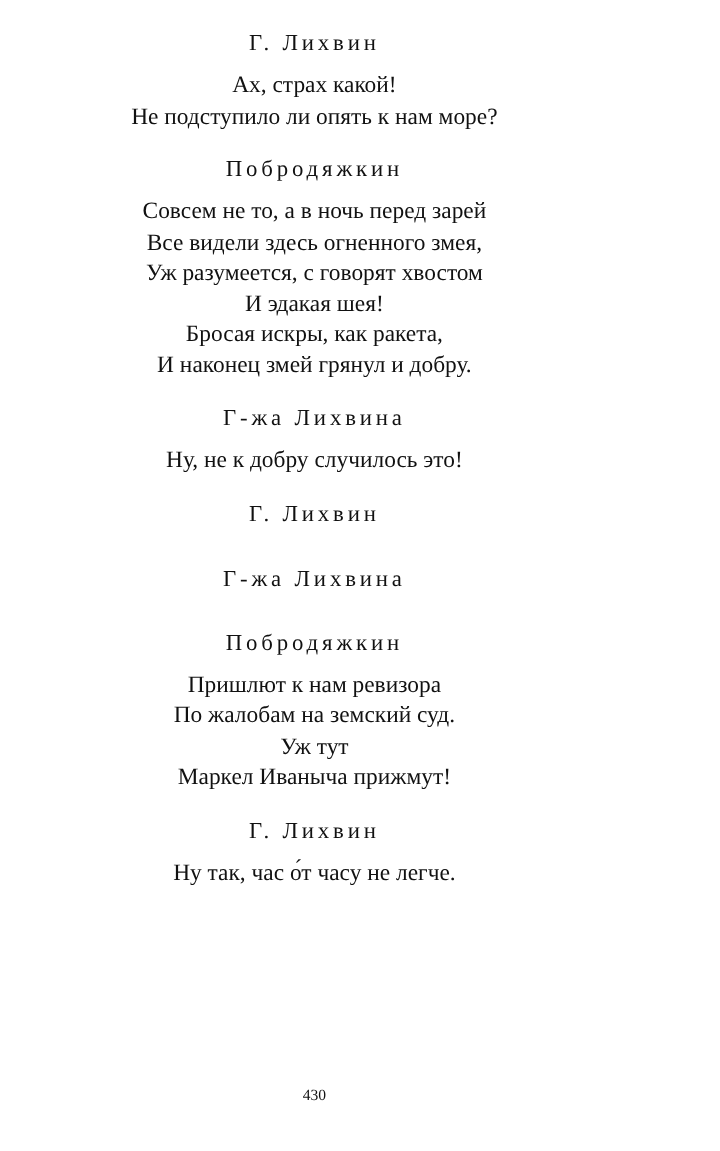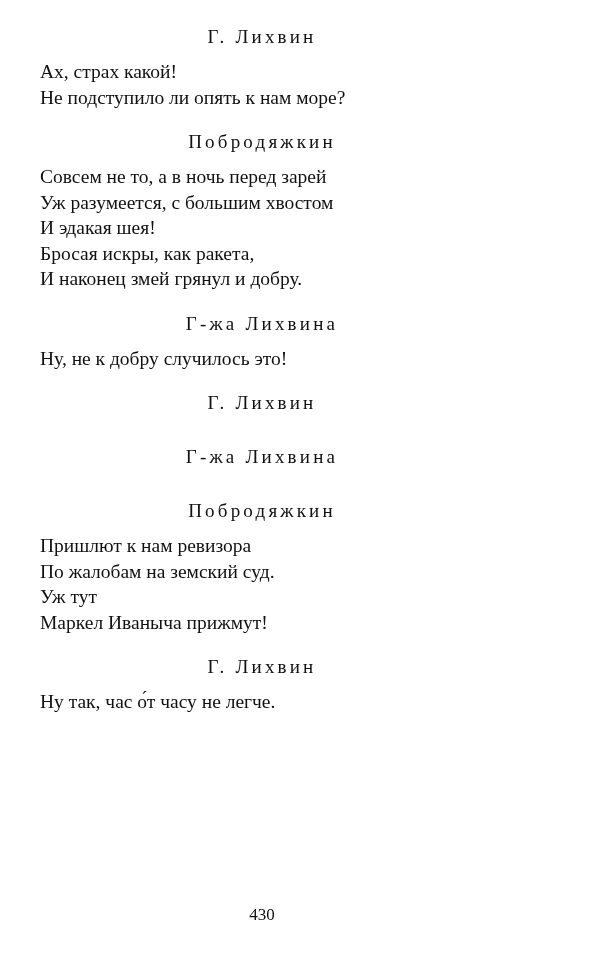--- a/index.html
+++ b/index.html
@@ -37,30 +37,30 @@
     margin: 0;
     padding: 0;
     font-size: 19.5px;
     line-height: 25.5px;
   }
   .line {
     white-space: pre;
     margin: 0;
     padding: 0;
   }
-  .c { }
+  .c { text-align: center; }
   .spacer-sm { height: 11px; }
   .spacer-lg { height: 21px; }
   .pagenum {
     position: absolute;
     left: 0;
     right: 0;
     top: 905px;
     text-align: center;
-    font-size: 17px;
+    font-size: 13px;
     font-family: "Liberation Serif", "DejaVu Serif", serif;
   }
 </style>
 </head>
 <body>
 
 <div class="page">
   <div id="content">
       <div class="block">
         <div class="speaker">Г. Лихвин</div>
@@ -69,21 +69,22 @@
           <div class="line c">Ах, страх какой!</div>
           <div class="line c">Не подступило ли опять к нам море?</div>
         </div>
       </div>
       <div class="block">
         <div class="spacer-lg"></div>
         <div class="speaker">Побродяжкин</div>
         <div class="spacer-sm"></div>
         <div class="lines">
           <div class="line c">Совсем не то, а в ночь перед зарей</div>
-          <div class="line c">Уж разумеется, с большим хвостом</div>
+          <div class="line c">Все видели здесь огненного змея,</div>
+          <div class="line c">Уж разумеется, с говорят хвостом</div>
           <div class="line c">И эдакая шея!</div>
           <div class="line c">Бросая искры, как ракета,</div>
           <div class="line c">И наконец змей грянул и добру.</div>
         </div>
       </div>
       <div class="block">
         <div class="spacer-lg"></div>
         <div class="speaker">Г-жа Лихвина</div>
         <div class="spacer-sm"></div>
         <div class="lines">

